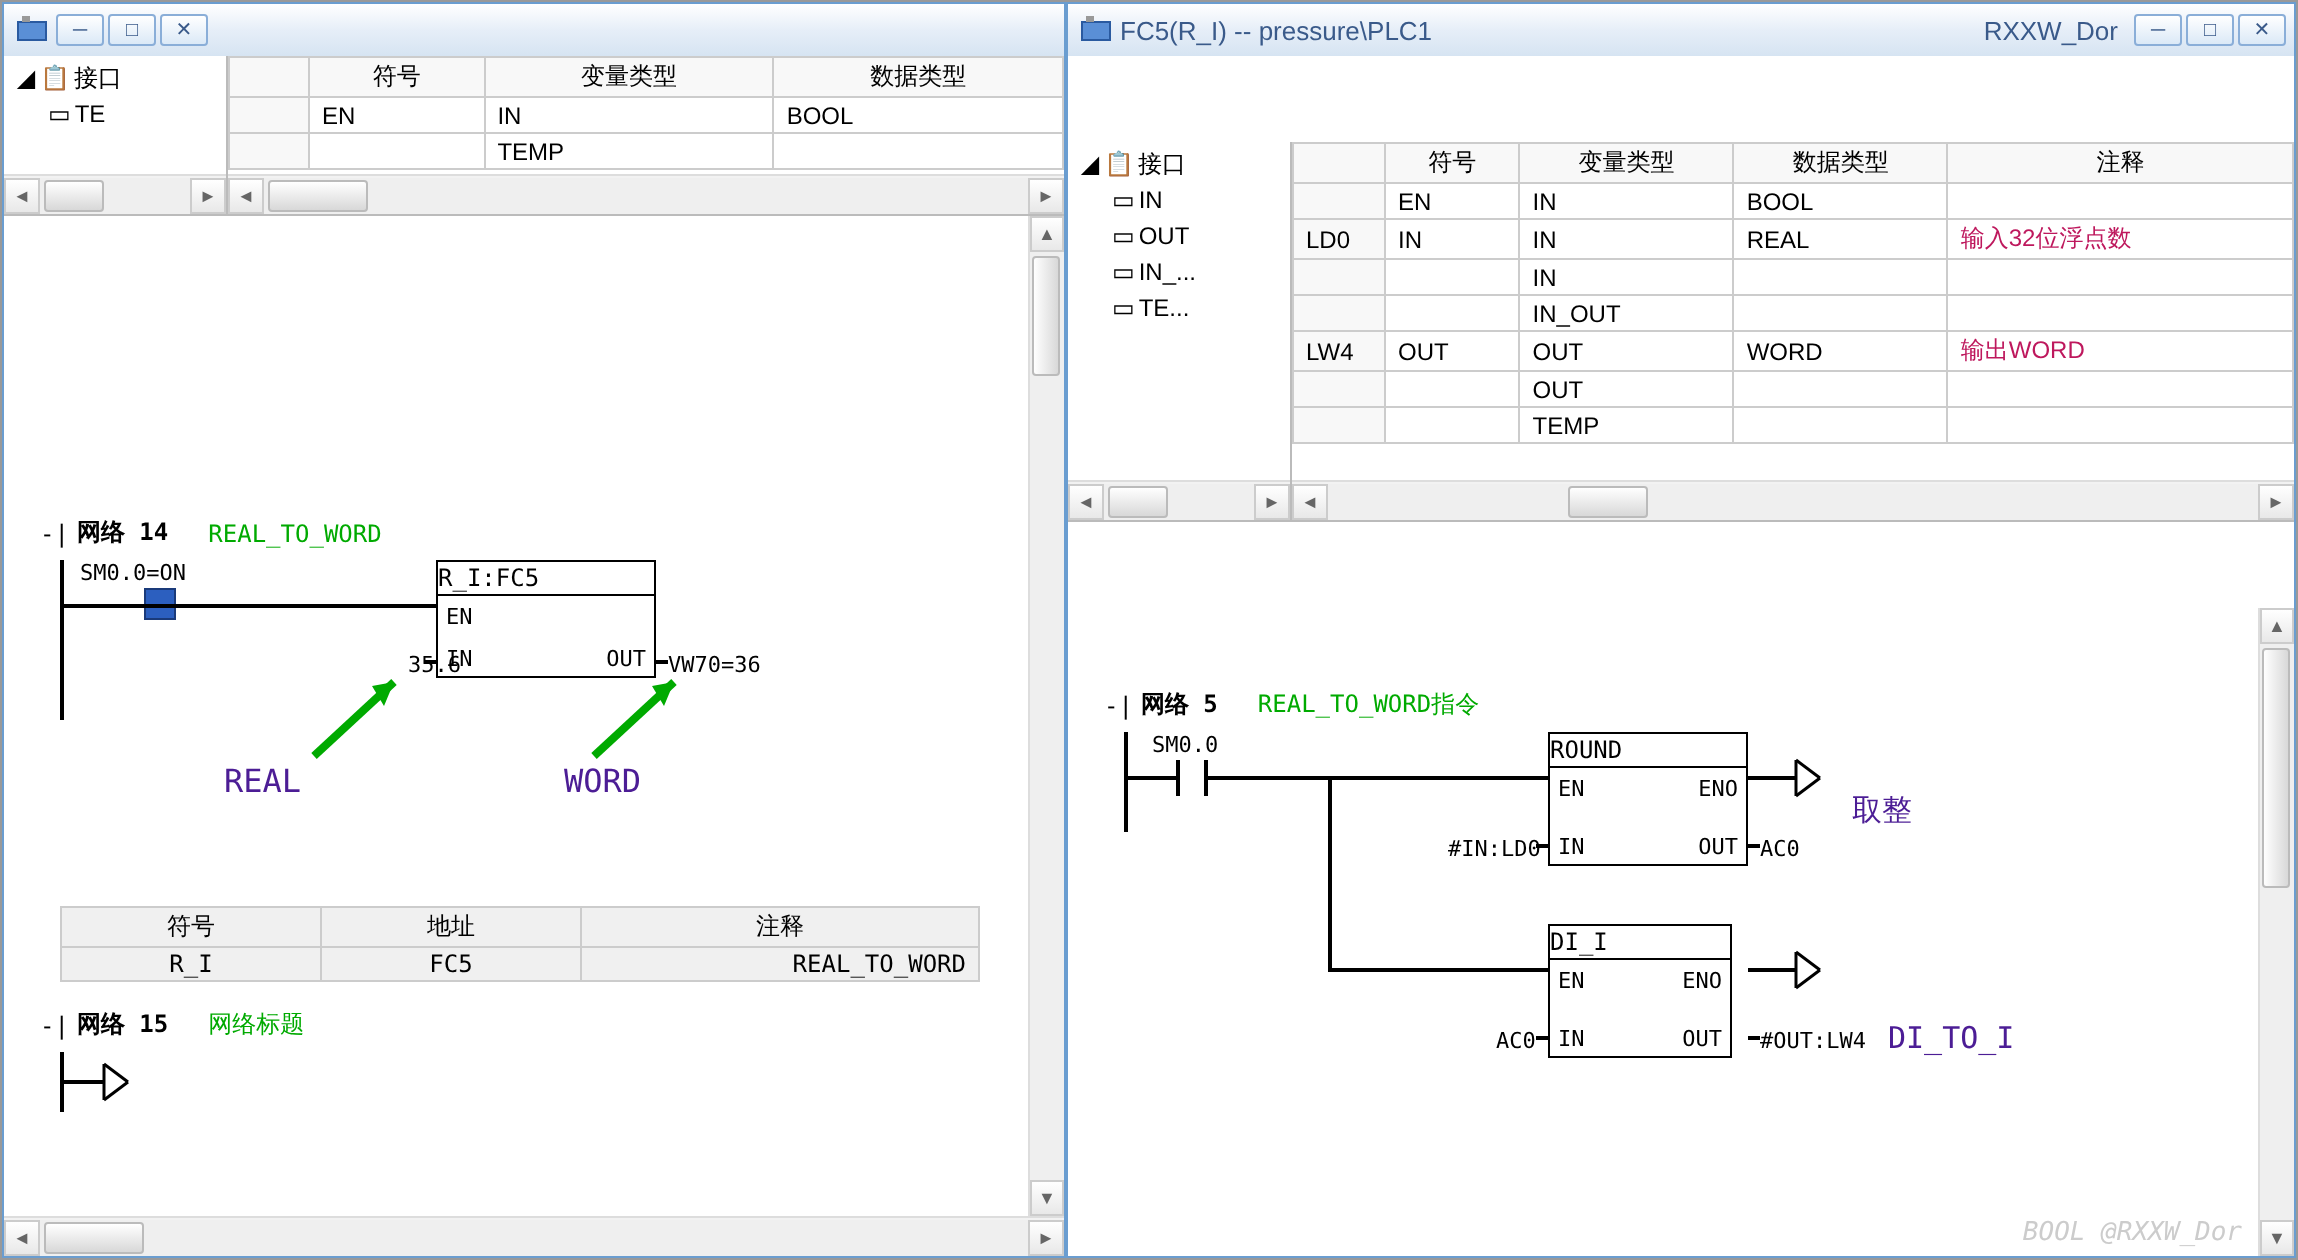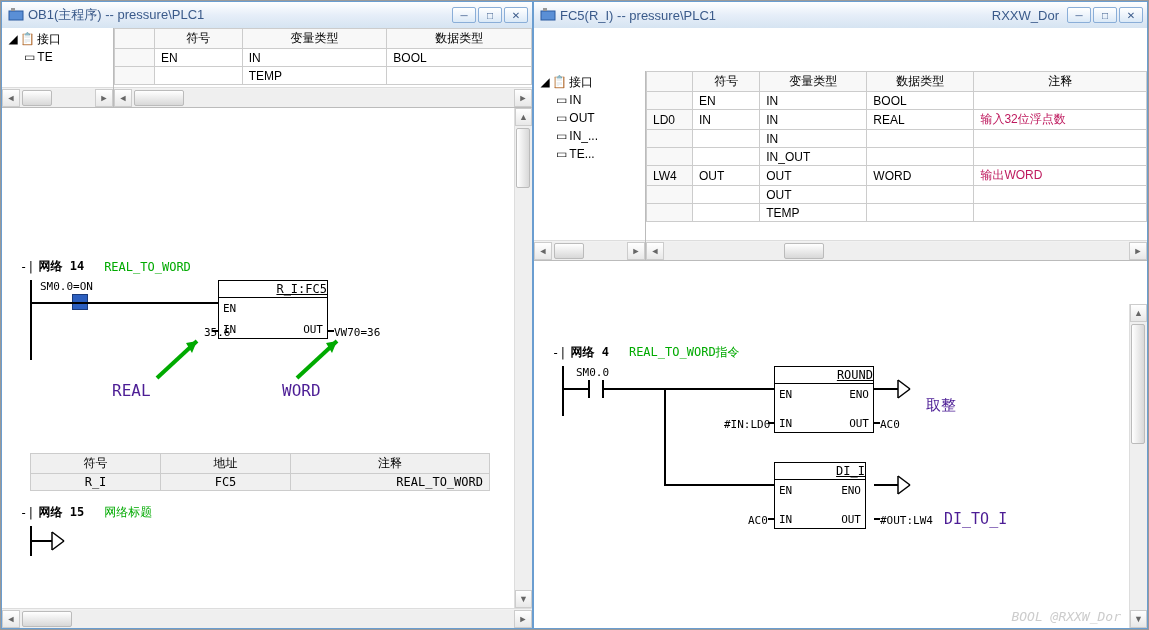--- a/index.html
+++ b/index.html
@@ -36,39 +36,38 @@
 .vscroll { width: 18px; background: #f2f2f2; border-left: 1px solid #ddd; display: flex; flex-direction: column; }
 .vsb-btn { height: 18px; border: 1px solid #ccc; background: linear-gradient(#fff,#e8e8e8); display: flex; align-items: center; justify-content: center; font-size: 9px; color: #666; }
 .vsb-track { flex: 1; position: relative; background: #efefef; }
 .vsb-thumb { position: absolute; left: 1px; width: 14px; background: linear-gradient(90deg,#fff,#d8d8d8); border: 1px solid #bbb; border-radius: 2px; }
 .net-row { display: flex; align-items: center; margin: 2px 0 4px 18px; }
 .net-toggle { font-family: monospace; margin-right: 4px; }
 .net-label { font-weight: bold; margin-right: 20px; }
 .net-comment { color: #0a0; }
 .abs { position: absolute; }
 .box { border: 1px solid #000; background: #fff; }
-.box-title { text-align: right; border-bottom: 1px solid #000; font-size: 12px; padding: 1px 0; text-decoration: underline; }
+.box-title { text-align: left; border-bottom: 1px solid #000; font-size: 12px; padding: 1px 0; }
 .box-body { position: relative; }
 .port { position: absolute; font-size: 11px; }
 .blue-sq { width: 16px; height: 16px; background: #2c5fbf; border: 1px solid #1a3a7a; }
 .arrow-green { color: #4c1d95; }
 .wm { position: absolute; right: 8px; bottom: 4px; color: #ccc; font-size: 13px; font-style: italic; }
 .sym-table { border-top: 1px solid #999; border-bottom: 1px solid #999; }
 .sym-table td { border-left: 1px solid #ccc; border-right: 1px solid #ccc; text-align: center; height: 16px; background: #f0f0f0; }
 </style>
 </head>
 <body>
 
 <div class="panel panel-left">
   <div class="titlebar">
     <svg class="icon" viewBox="0 0 16 16">
         <rect x="1" y="4" width="14" height="9" fill="#5a8fd6" stroke="#2a5aa0"></rect>
         <rect x="3" y="1" width="4" height="3" fill="#999"></rect>
       </svg>
-    <span class="title-text">OB1(主程序) -- pressure\PLC1</span>
     <div class="win-btns">
       <div class="win-btn">─</div>
       <div class="win-btn">□</div>
       <div class="win-btn">✕</div>
     </div>
   </div>
 
   <div class="top-section" style="height:80px">
     <div class="tree-col" style="width:112px">
       <div class="tree-body">
@@ -333,21 +332,21 @@
           <div class="sb-btn">►</div>
         </div>
     </div>
   </div>
 
   <div class="main-area">
     <div class="ladder">
       <div class="abs" style="left:0;top:38px;right:0">
         <div class="net-row">
             <span class="net-toggle">-|</span>
-            <span class="net-label">网络 4</span>
+            <span class="net-label">网络 5</span>
             <span class="net-comment">REAL_TO_WORD指令</span>
           </div>
       </div>
       <div class="abs" style="left:28px;top:62px;width:2px;height:50px;background:#000"></div>
       <div class="abs" style="left:42px;top:62px;font-size:11px">SM0.0</div>
 
       <div class="abs" style="left:54px;top:76px;width:2px;height:18px;background:#000"></div>
       <div class="abs" style="left:68px;top:76px;width:2px;height:18px;background:#000"></div>
       <div class="abs" style="left:30px;top:84px;width:24px;height:2px;background:#000"></div>
       <div class="abs" style="left:70px;top:84px;width:170px;height:2px;background:#000"></div>

